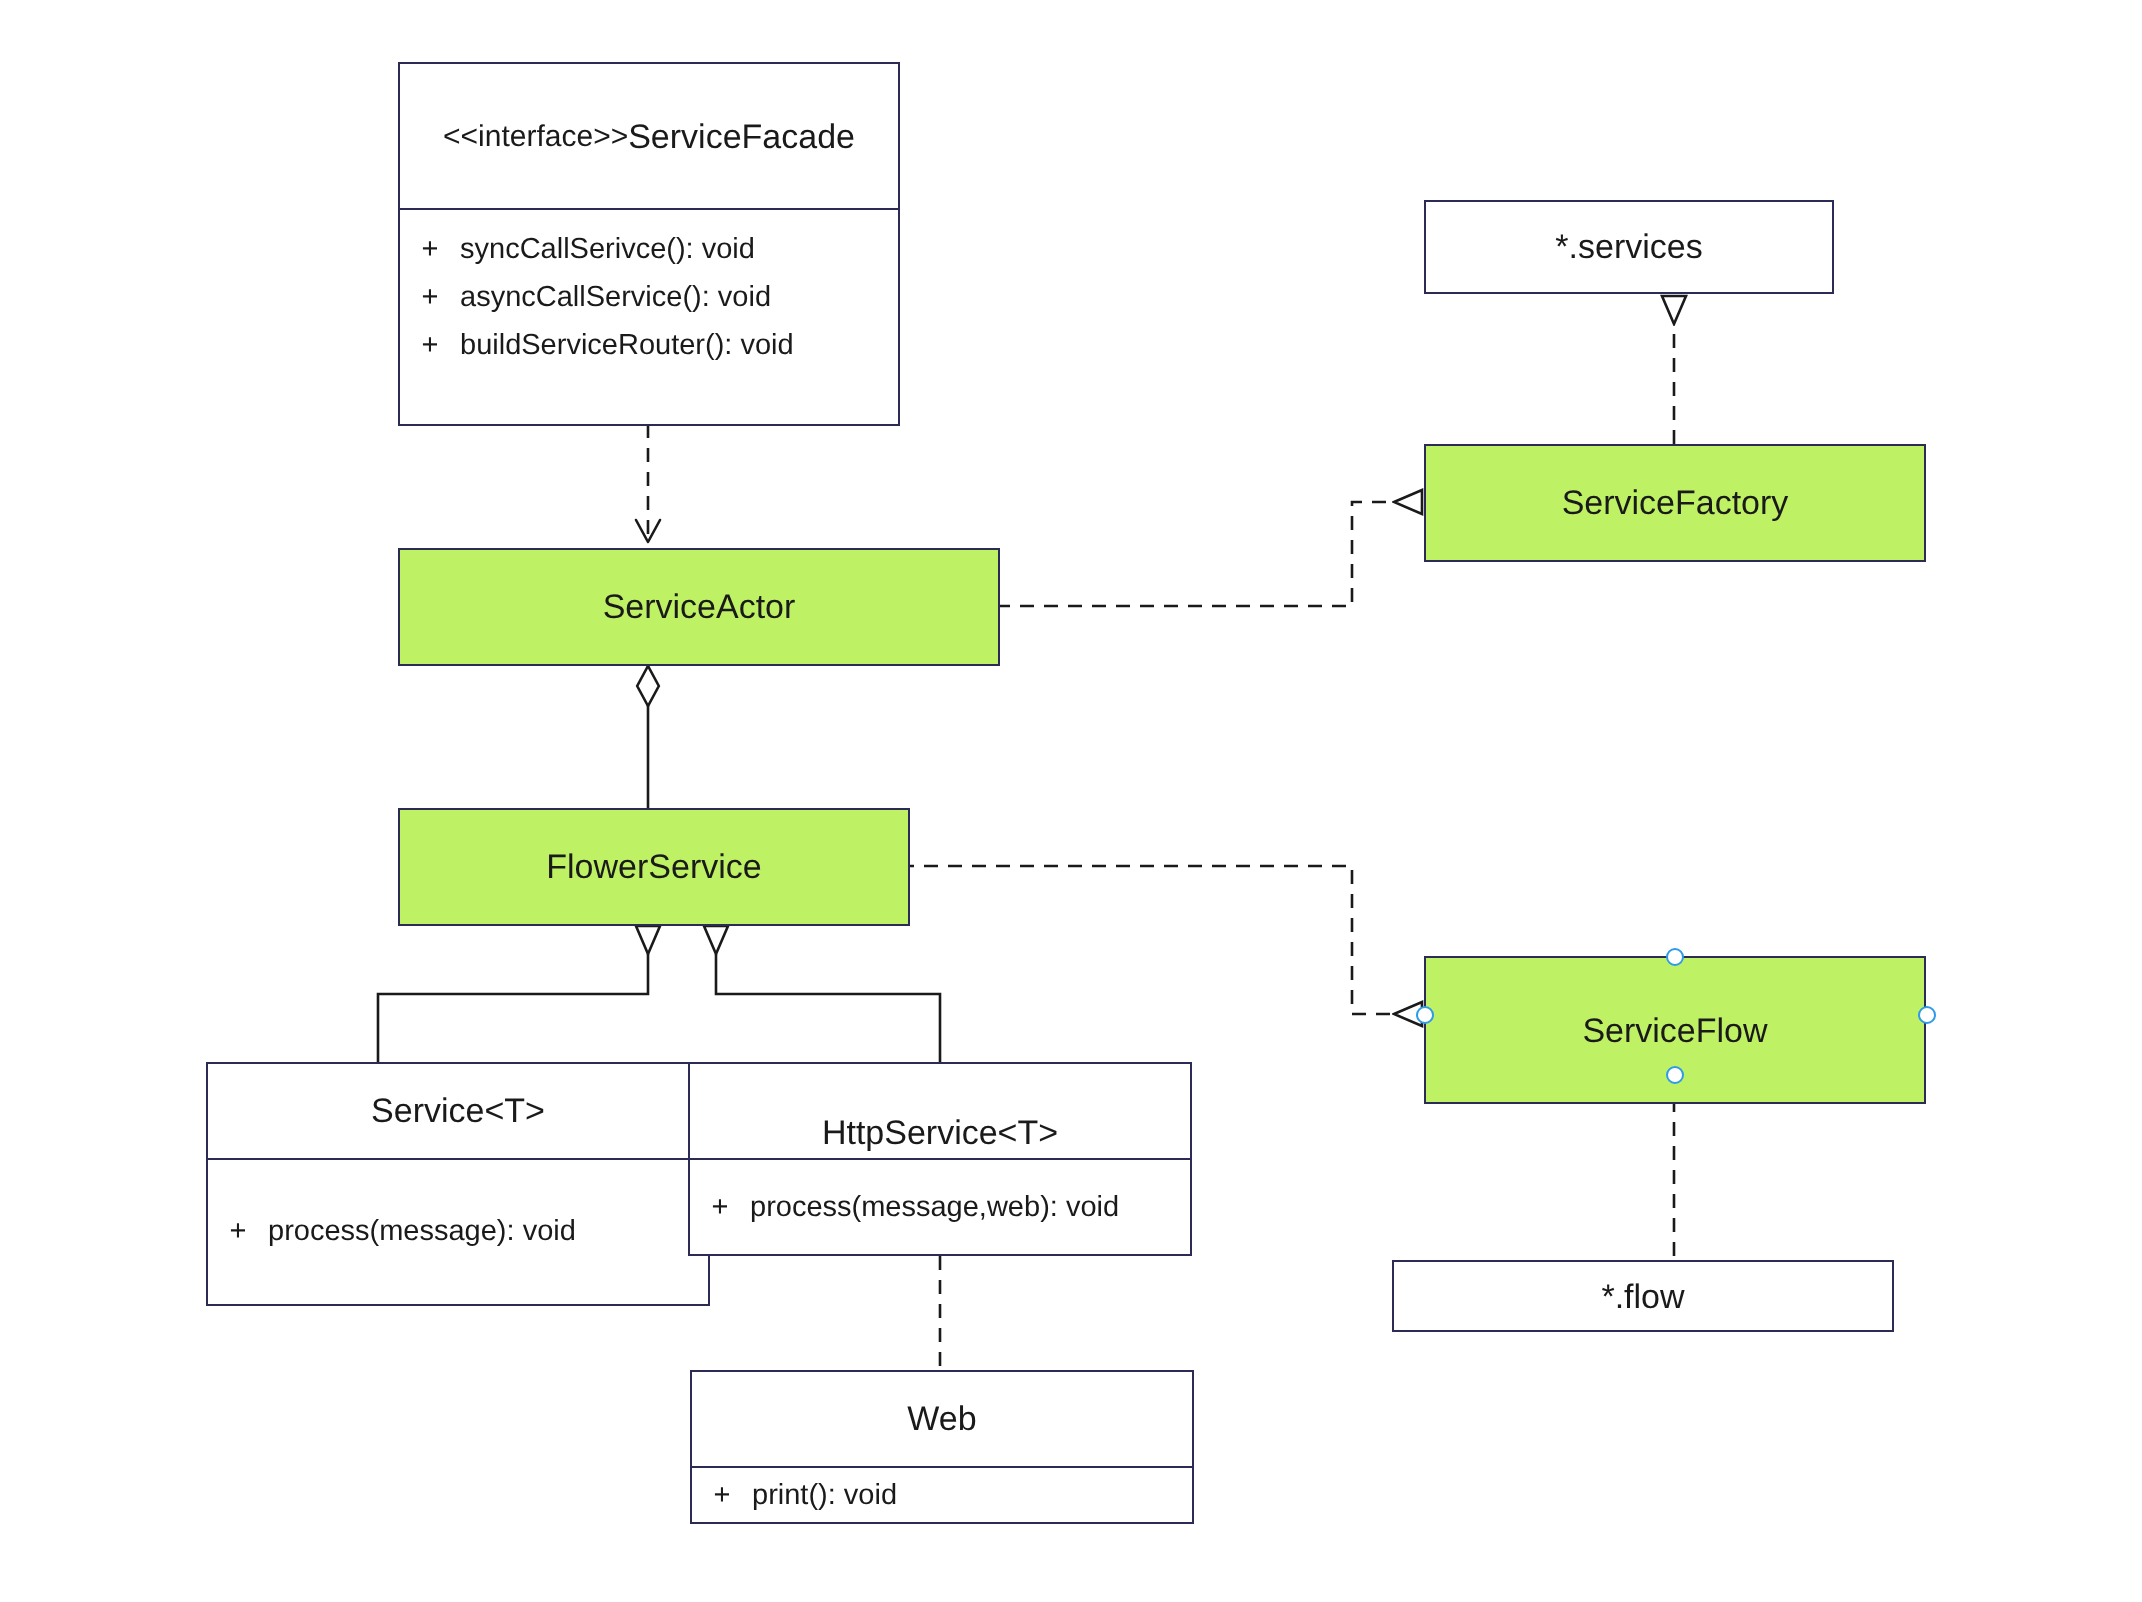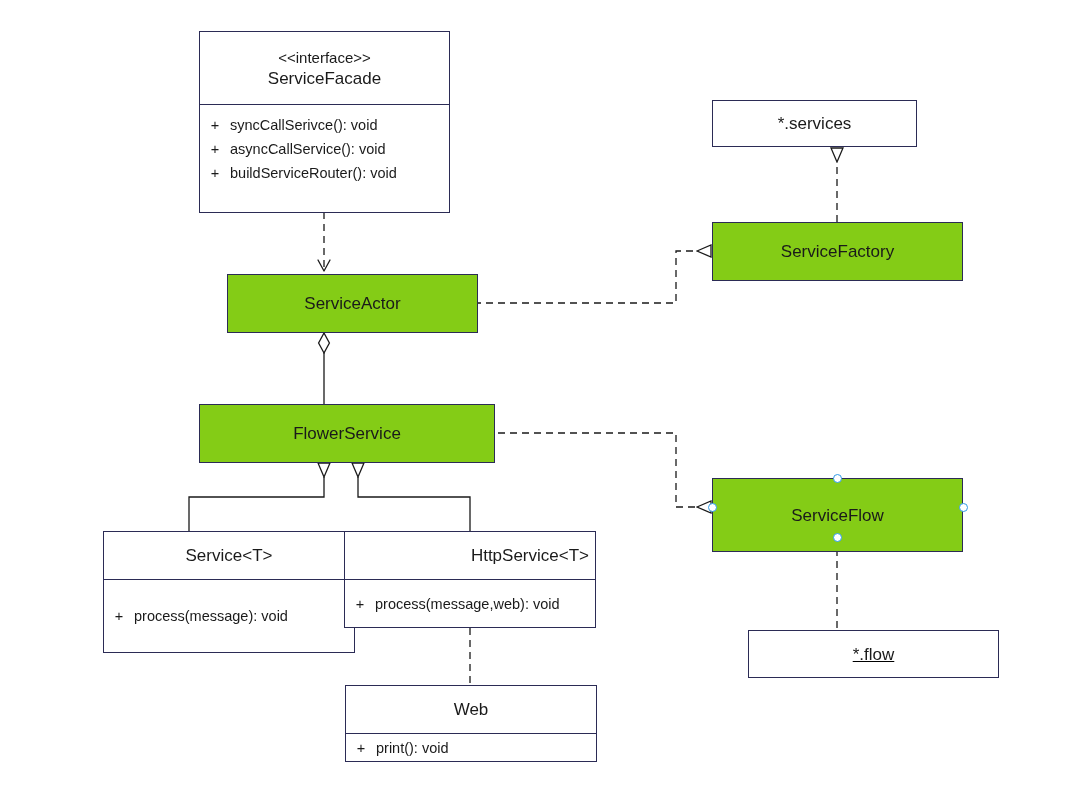--- a/index.html
+++ b/index.html
@@ -31,26 +31,25 @@
   
   .uml-box {
     position: absolute;
     box-sizing: border-box;
     border: 1.4px solid #2b2b55;
     background: #ffffff;
     display: flex;
     flex-direction: column;
     overflow: hidden;
   }
-  .uml-box.filled { background: #84cc16; justify-content: flex-end; }
+  .uml-box.filled { background: #bef264; justify-content: flex-end; }
 
   .box-header {
     box-sizing: border-box;
     display: flex;
-    flex-direction: column;
     align-items: center;
     justify-content: center;
     text-align: center;
     color: #1a1a1a;
     font-size: 15px;
     line-height: 20px;
     padding: 2px 6px;
     flex: 0 0 auto;
   }
   .box-header.grow { flex: 1 1 auto; }
@@ -165,27 +164,27 @@
         <span class="member-vis">+</span>
         <span class="member-sig">asyncCallService(): void</span>
       </div>
       <div class="member-row">
         <span class="member-vis">+</span>
         <span class="member-sig"> buildServiceRouter(): void</span>
       </div>
     </div>
   </div>
 
-  <div class="uml-box filled" style="left:199px; top:274px; width:251px; height:59px;margin-left:28px;">
+  <div class="uml-box filled" style="left:199px; top:274px; width:301px; height:59px;">
     <div class="box-header grow">
       <div class="class-name">ServiceActor</div>
     </div>
   </div>
 
-  <div class="uml-box filled" style="left:199px; top:404px; width:296px; height:59px;">
+  <div class="uml-box filled" style="left:199px; top:404px; width:256px; height:59px;">
     <div class="box-header grow">
       <div class="class-name">FlowerService</div>
     </div>
   </div>
 
   <div class="uml-box" style="left:63px; top:531px; width:252px; height:122px;margin-left:40px;">
     <div class="box-header" style="height:47px;">
       <div class="class-name">Service&lt;T&gt;</div>
     </div>
     <div class="box-divider"></div>
@@ -239,19 +238,19 @@
     <div class="box-header grow">
       <div class="class-name">ServiceFlow</div>
     </div>
   </div>
 
   <div class="sel-handle" style="left:837px; top:478px;"></div>
   <div class="sel-handle" style="left:712px; top:507px;"></div>
   <div class="sel-handle" style="left:963px; top:507px;"></div>
   <div class="sel-handle" style="left:837px; top:537px;"></div>
 
-  <div class="uml-box" style="left:748px; top:630px; width:251px; height:48px;text-decoration:underline;">
+  <div class="uml-box" style="left:696px; top:630px; width:251px; height:36px;">
     <div class="box-header grow">
       <div class="class-name">*.flow</div>
     </div>
   </div>
 
 </div>
 
 </body></html>

